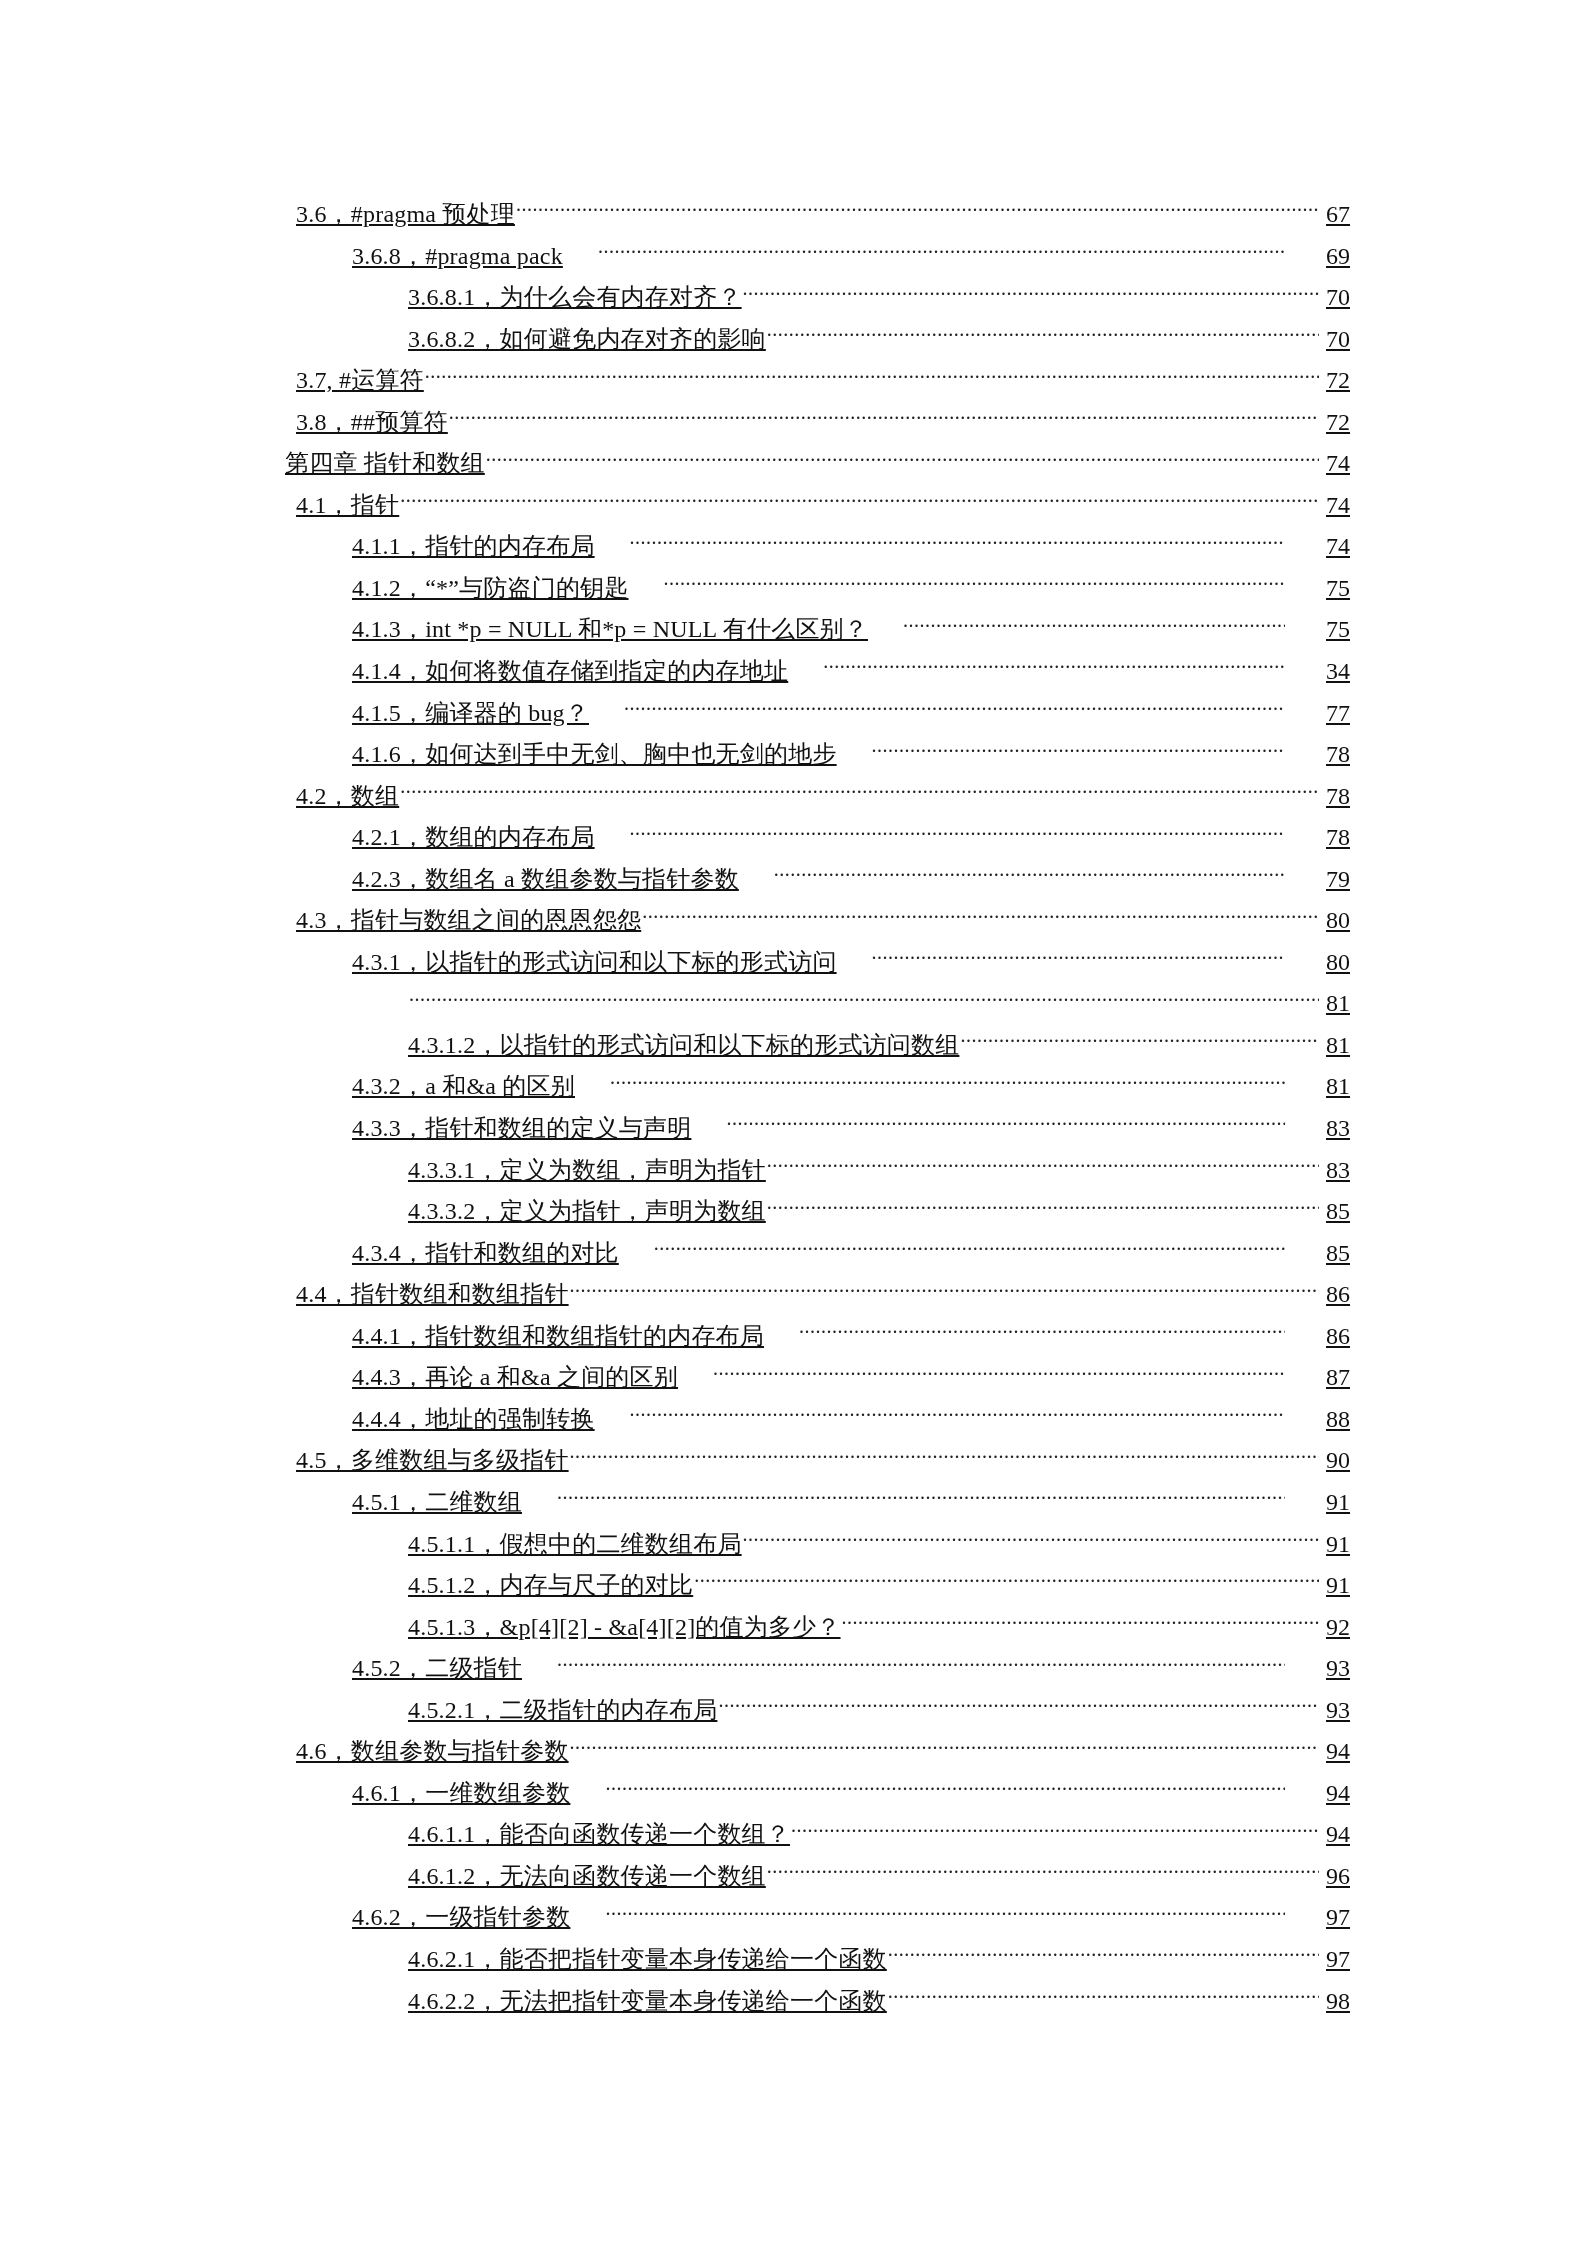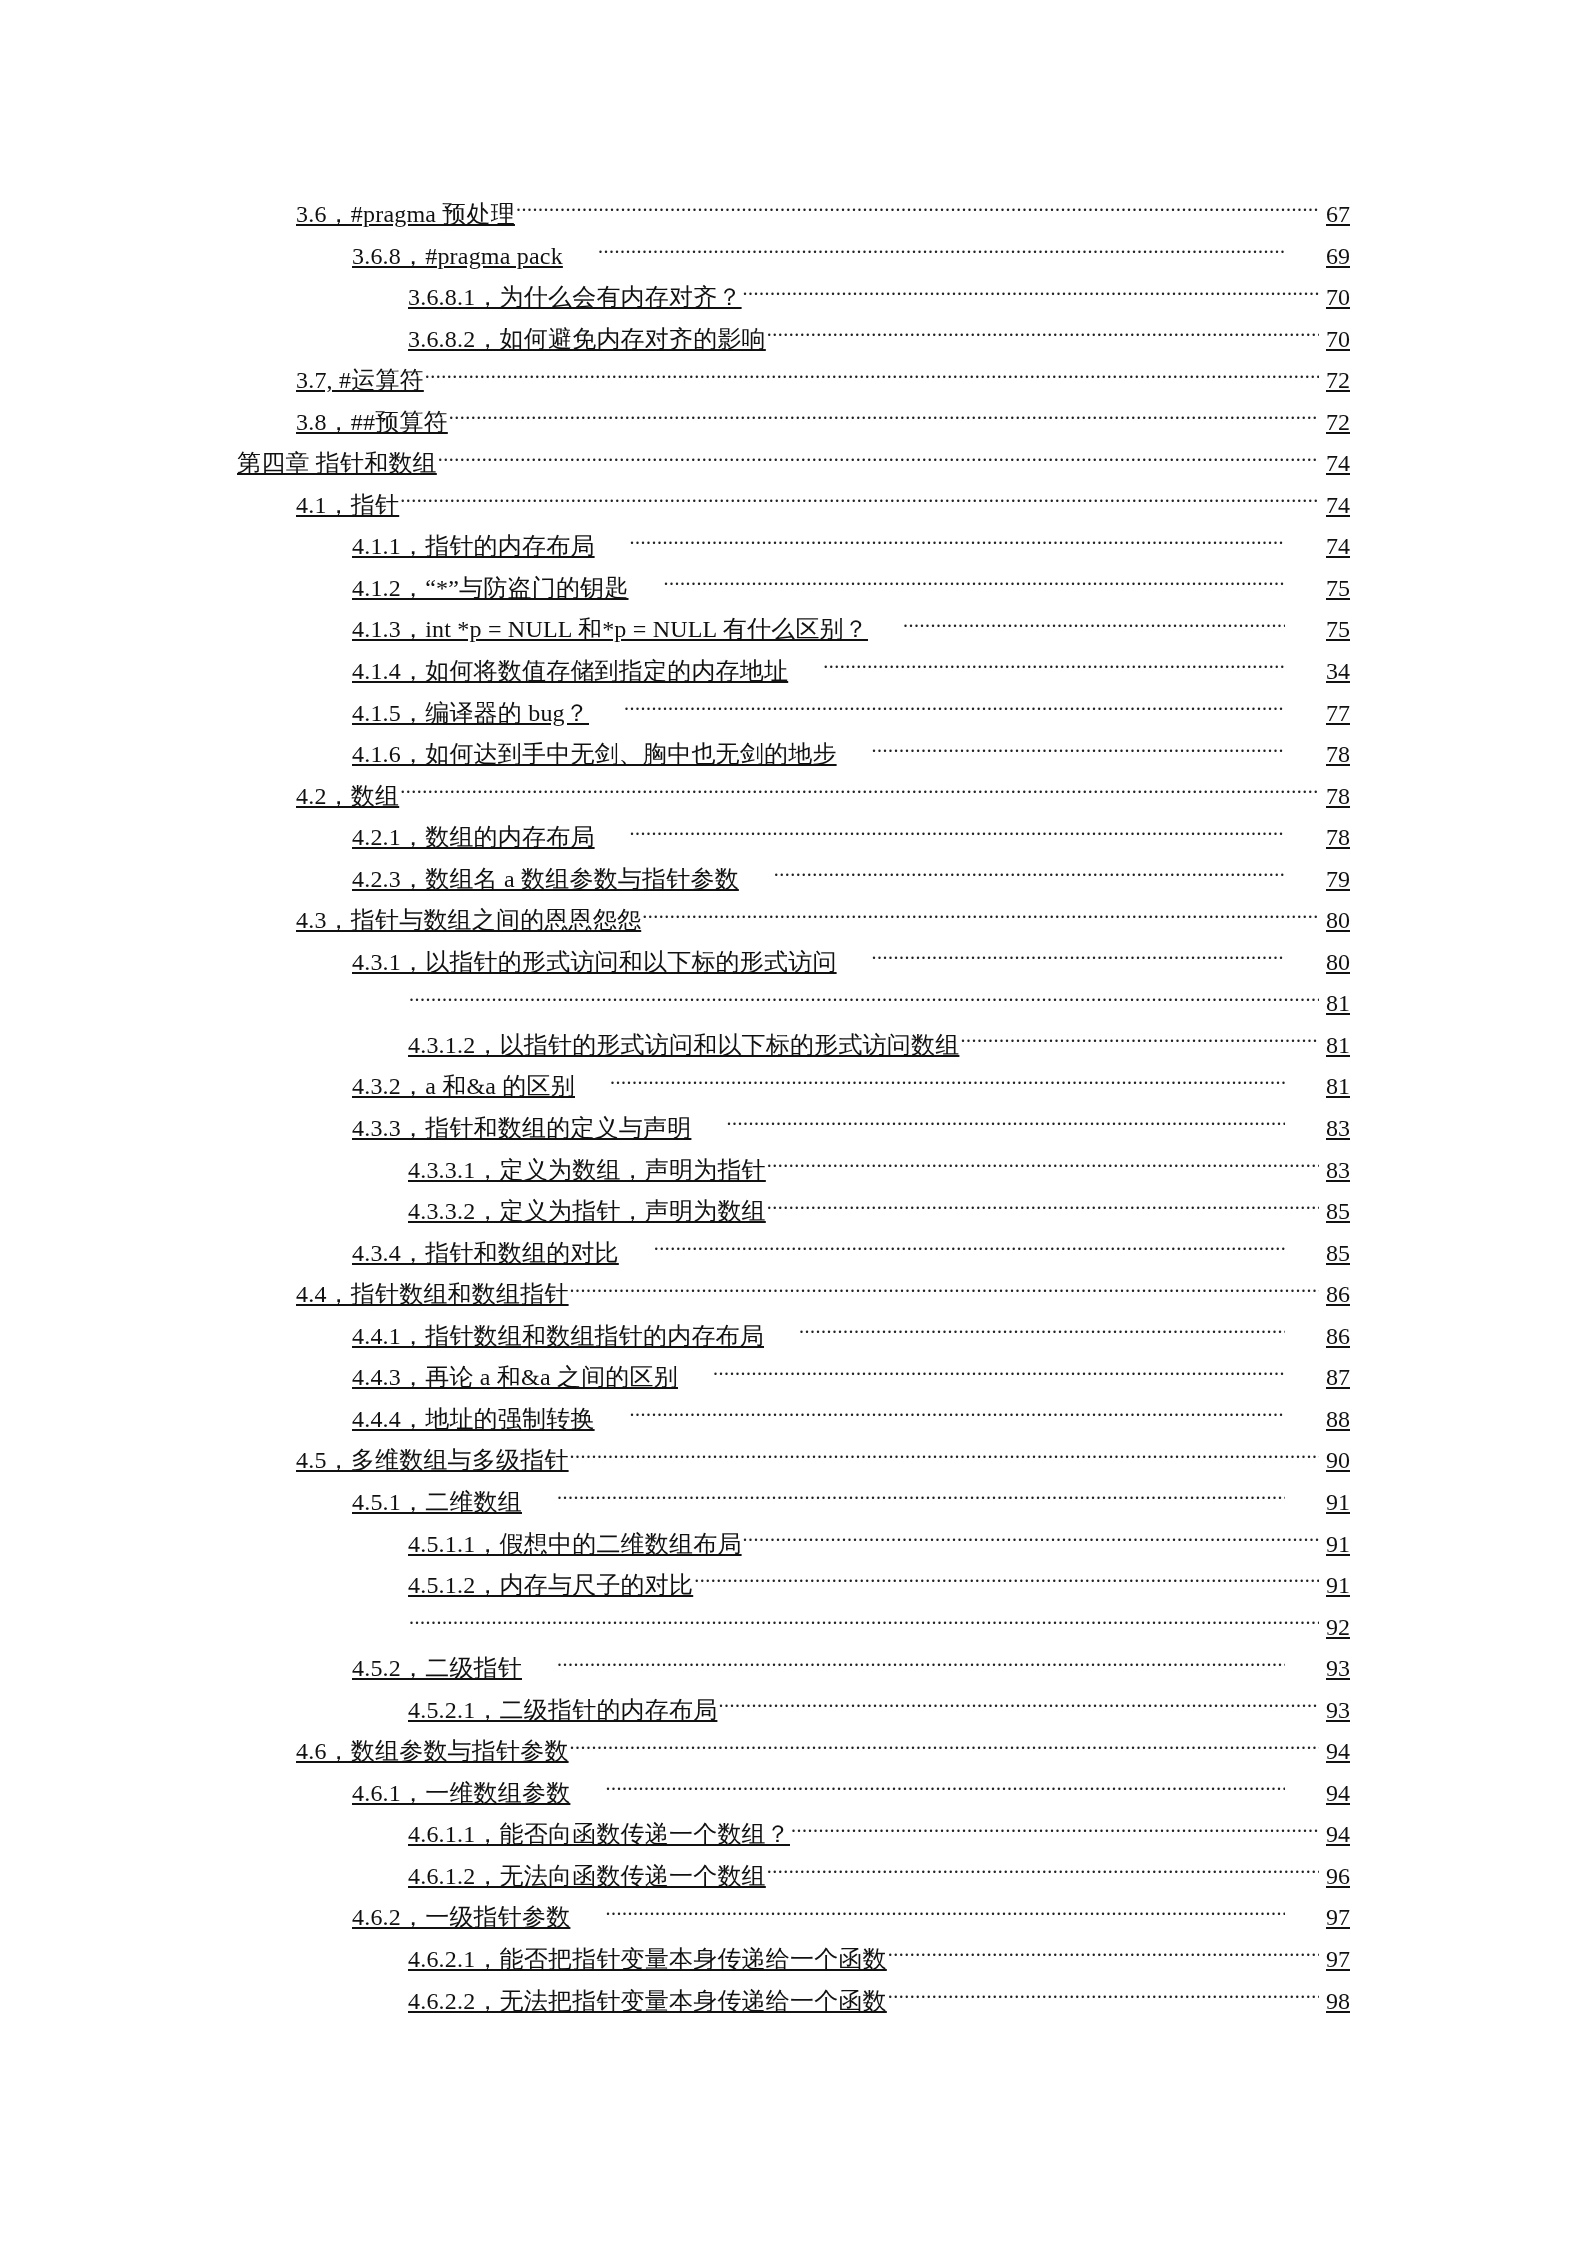--- a/index.html
+++ b/index.html
@@ -27,21 +27,21 @@
       height: 41.56px;
       line-height: 41.56px;
       font-size: 24px;
       display: flex;
       align-items: baseline;
       box-sizing: border-box;
       padding-right: 237px;
       white-space: nowrap;
       cursor: pointer;
     }
-    .toc-row.lvl-0 { padding-left: 237px; }
+    .toc-row.lvl-0 { padding-left: 237px; margin-left: 48px; }
     .toc-row.lvl-1 { padding-left: 296px; }
     .toc-row.lvl-2 { padding-left: 352px; gap: 34px; }
     .toc-row.lvl-3 { padding-left: 408px; }
     .toc-title {
       flex: 0 0 auto;
       letter-spacing: 0.2px;
     }
     .toc-leader {
       flex: 1 1 auto;
       overflow: hidden;
@@ -232,20 +232,21 @@
       <span class="toc-title">4.5.1.1，假想中的二维数组布局</span>
       <span class="toc-leader"></span>
       <span class="toc-page">91</span>
     </div>
     <div class="toc-row lvl-3">
       <span class="toc-title">4.5.1.2，内存与尺子的对比</span>
       <span class="toc-leader"></span>
       <span class="toc-page">91</span>
     </div>
     <div class="toc-row lvl-3">
+      <span class="toc-title">4.5.1.3，&amp;p[4][2] - &amp;a[4][2]的值为多少？</span>
       <span class="toc-leader"></span>
       <span class="toc-page">92</span>
     </div>
     <div class="toc-row lvl-2">
       <span class="toc-title">4.5.2，二级指针</span>
       <span class="toc-leader"></span>
       <span class="toc-page">93</span>
     </div>
     <div class="toc-row lvl-3">
       <span class="toc-title">4.5.2.1，二级指针的内存布局</span>

